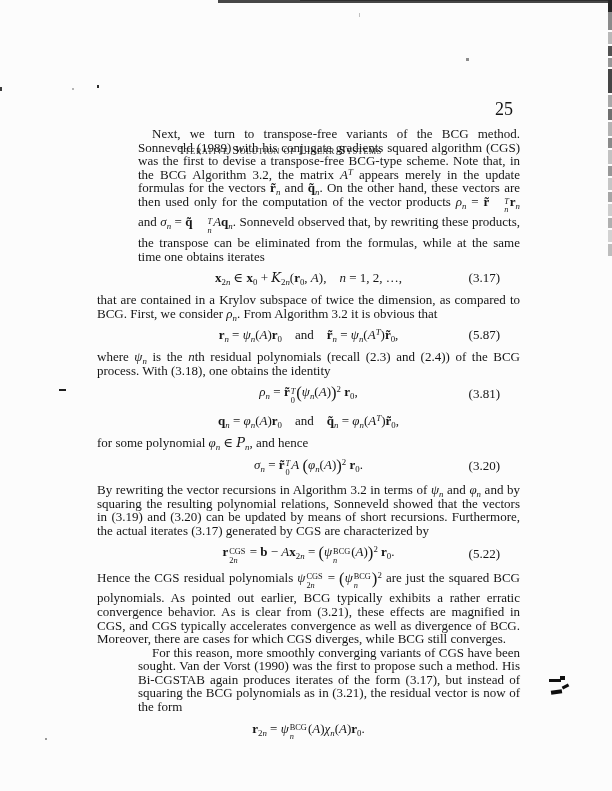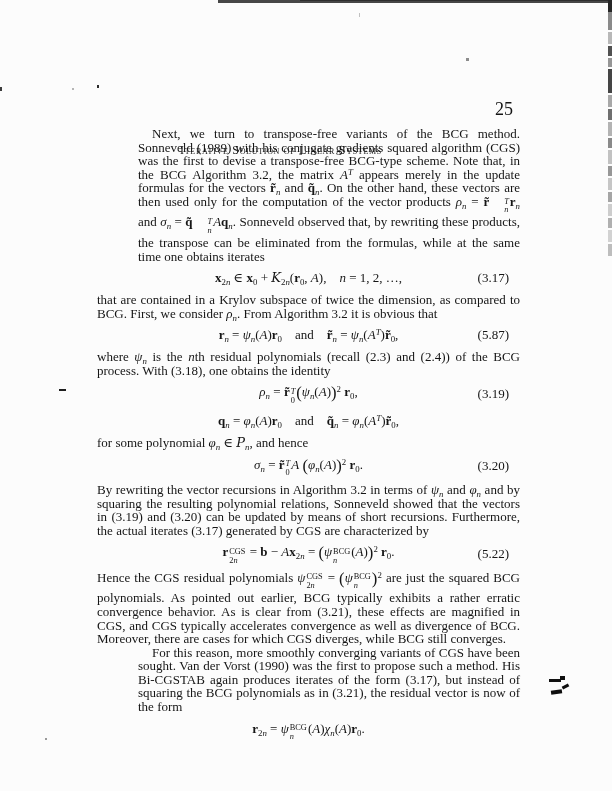--- a/index.html
+++ b/index.html
@@ -16,21 +16,21 @@
     position:absolute;left:184px;top:8px;transform:translateX(-50%);
     font-variant:small-caps;letter-spacing:0.7px;white-space:nowrap;margin-top:36px;
   }
   .page-number{position:absolute;right:7px;top:0;font-size:18px;}
   .text-block{
     position:absolute;top:127px;left:97px;width:423px;
     font-size:13px;line-height:13.6px;text-align:justify;
   }
   .para{margin:0;}
   .para.indent{text-indent:14px;margin-left:41px;}
-  .equation{position:relative;text-align:center;margin:5px 7px;line-height:20px;}
+  .equation{position:relative;text-align:center;margin:5px 16px;line-height:20px;}
   .eq-body{display:inline-block;}
   .eq-number{position:absolute;right:4px;top:50%;transform:translateY(-50%);font-style:normal;}
   sub,sup{font-size:0.68em;line-height:0;}
   sub{vertical-align:-0.3em;}
   sup{vertical-align:0.5em;}
   .ss{display:inline-block;vertical-align:-0.5em;line-height:1;text-align:left;margin:0 1px;}
   .ss > *{display:block;font-size:0.64em;line-height:1.08;}
   .bigp{font-size:1.28em;vertical-align:-0.1em;}
   .cal{font-style:italic;font-family:"DejaVu Serif",serif;}
   b{font-weight:bold;}
@@ -45,21 +45,21 @@
     <span class="header-title">Iterative Solution of Linear Systems</span>
     <span class="page-number">25</span>
   </div>
 
   <div class="text-block">
       <div class="para indent">Next, we turn to transpose-free variants of the BCG method. Sonneveld (1989) with his conjugate gradients squared algorithm (CGS) was the first to devise a transpose-free BCG-type scheme. Note that, in the BCG Algorithm 3.2, the matrix <i>A<sup>T</sup></i> appears merely in the update formulas for the vectors <b>r̃</b><sub><i>n</i></sub> and <b>q̃</b><sub><i>n</i></sub>. On the other hand, these vectors are then used only for the computation of the vector products <i>ρ<sub>n</sub></i> = <b>r̃</b><span class="ss"><i>T</i><i>n</i></span><b>r</b><sub><i>n</i></sub> and <i>σ<sub>n</sub></i> = <b>q̃</b><span class="ss"><i>T</i><i>n</i></span><i>A</i><b>q</b><sub><i>n</i></sub>. Sonneveld observed that, by rewriting these products, the transpose can be eliminated from the formulas, while at the same time one obtains iterates</div>
       <div class="equation"><span class="eq-body"><b>x</b><sub>2<i>n</i></sub> ∈ <b>x</b><sub>0</sub> + <i class="cal">K</i><sub>2<i>n</i></sub>(<b>r</b><sub>0</sub>, <i>A</i>), <i>n</i> = 1, 2, …,</span><span class="eq-number">(3.17)</span></div>
       <div class="para">that are contained in a Krylov subspace of twice the dimension, as compared to BCG. First, we consider <i>ρ<sub>n</sub></i>. From Algorithm 3.2 it is obvious that</div>
       <div class="equation"><span class="eq-body"><b>r</b><sub><i>n</i></sub> = <i>ψ<sub>n</sub></i>(<i>A</i>)<b>r</b><sub>0</sub> and <b>r̃</b><sub><i>n</i></sub> = <i>ψ<sub>n</sub></i>(<i>A<sup>T</sup></i>)<b>r̃</b><sub>0</sub>,</span><span class="eq-number">(5.87)</span></div>
       <div class="para">where <i>ψ<sub>n</sub></i> is the <i>n</i>th residual polynomials (recall (2.3) and (2.4)) of the BCG process. With (3.18), one obtains the identity</div>
-      <div class="equation"><span class="eq-body"><i>ρ<sub>n</sub></i> = <b>r̃</b><span class="ss"><i>T</i><span>0</span></span><span class="bigp">(</span><i>ψ<sub>n</sub></i>(<i>A</i>)<span class="bigp">)</span><sup>2</sup> <b>r</b><sub>0</sub>,</span><span class="eq-number">(3.19)</span></div>
+      <div class="equation"><span class="eq-body"><i>ρ<sub>n</sub></i> = <b>r̃</b><span class="ss"><i>T</i><span>0</span></span><span class="bigp">(</span><i>ψ<sub>n</sub></i>(<i>A</i>)<span class="bigp">)</span><sup>2</sup> <b>r</b><sub>0</sub>,</span><span class="eq-number">(3.81)</span></div>
       <div class="equation"><span class="eq-body"><b>q</b><sub><i>n</i></sub> = <i>φ<sub>n</sub></i>(<i>A</i>)<b>r</b><sub>0</sub> and <b>q̃</b><sub><i>n</i></sub> = <i>φ<sub>n</sub></i>(<i>A<sup>T</sup></i>)<b>r̃</b><sub>0</sub>,</span></div>
       <div class="para">for some polynomial <i>φ<sub>n</sub></i> ∈ <i class="cal">P</i><sub><i>n</i></sub>, and hence</div>
       <div class="equation"><span class="eq-body"><i>σ<sub>n</sub></i> = <b>r̃</b><span class="ss"><i>T</i><span>0</span></span><i>A</i> <span class="bigp">(</span><i>φ<sub>n</sub></i>(<i>A</i>)<span class="bigp">)</span><sup>2</sup> <b>r</b><sub>0</sub>.</span><span class="eq-number">(3.20)</span></div>
       <div class="para">By rewriting the vector recursions in Algorithm 3.2 in terms of <i>ψ<sub>n</sub></i> and <i>φ<sub>n</sub></i> and by squaring the resulting polynomial relations, Sonneveld showed that the vectors in (3.19) and (3.20) can be updated by means of short recursions. Furthermore, the actual iterates (3.17) generated by CGS are characterized by</div>
       <div class="equation"><span class="eq-body"><b>r</b><span class="ss"><span>CGS</span><span>2<i>n</i></span></span> = <b>b</b> − <i>A</i><b>x</b><sub>2<i>n</i></sub> = <span class="bigp">(</span><i>ψ</i><span class="ss"><span>BCG</span><i>n</i></span>(<i>A</i>)<span class="bigp">)</span><sup>2</sup> <b>r</b><sub>0</sub>.</span><span class="eq-number">(5.22)</span></div>
       <div class="para">Hence the CGS residual polynomials <i>ψ</i><span class="ss"><span>CGS</span><span>2<i>n</i></span></span> = <span class="bigp">(</span><i>ψ</i><span class="ss"><span>BCG</span><i>n</i></span><span class="bigp">)</span><sup>2</sup> are just the squared BCG polynomials. As pointed out earlier, BCG typically exhibits a rather erratic convergence behavior. As is clear from (3.21), these effects are magnified in CGS, and CGS typically accelerates convergence as well as divergence of BCG. Moreover, there are cases for which CGS diverges, while BCG still converges.</div>
       <div class="para indent">For this reason, more smoothly converging variants of CGS have been sought. Van der Vorst (1990) was the first to propose such a method. His Bi-CGSTAB again produces iterates of the form (3.17), but instead of squaring the BCG polynomials as in (3.21), the residual vector is now of the form</div>
       <div class="equation"><span class="eq-body"><b>r</b><sub>2<i>n</i></sub> = <i>ψ</i><span class="ss"><span>BCG</span><i>n</i></span>(<i>A</i>)<i>χ<sub>n</sub></i>(<i>A</i>)<b>r</b><sub>0</sub>.</span></div>
     </div>
 

